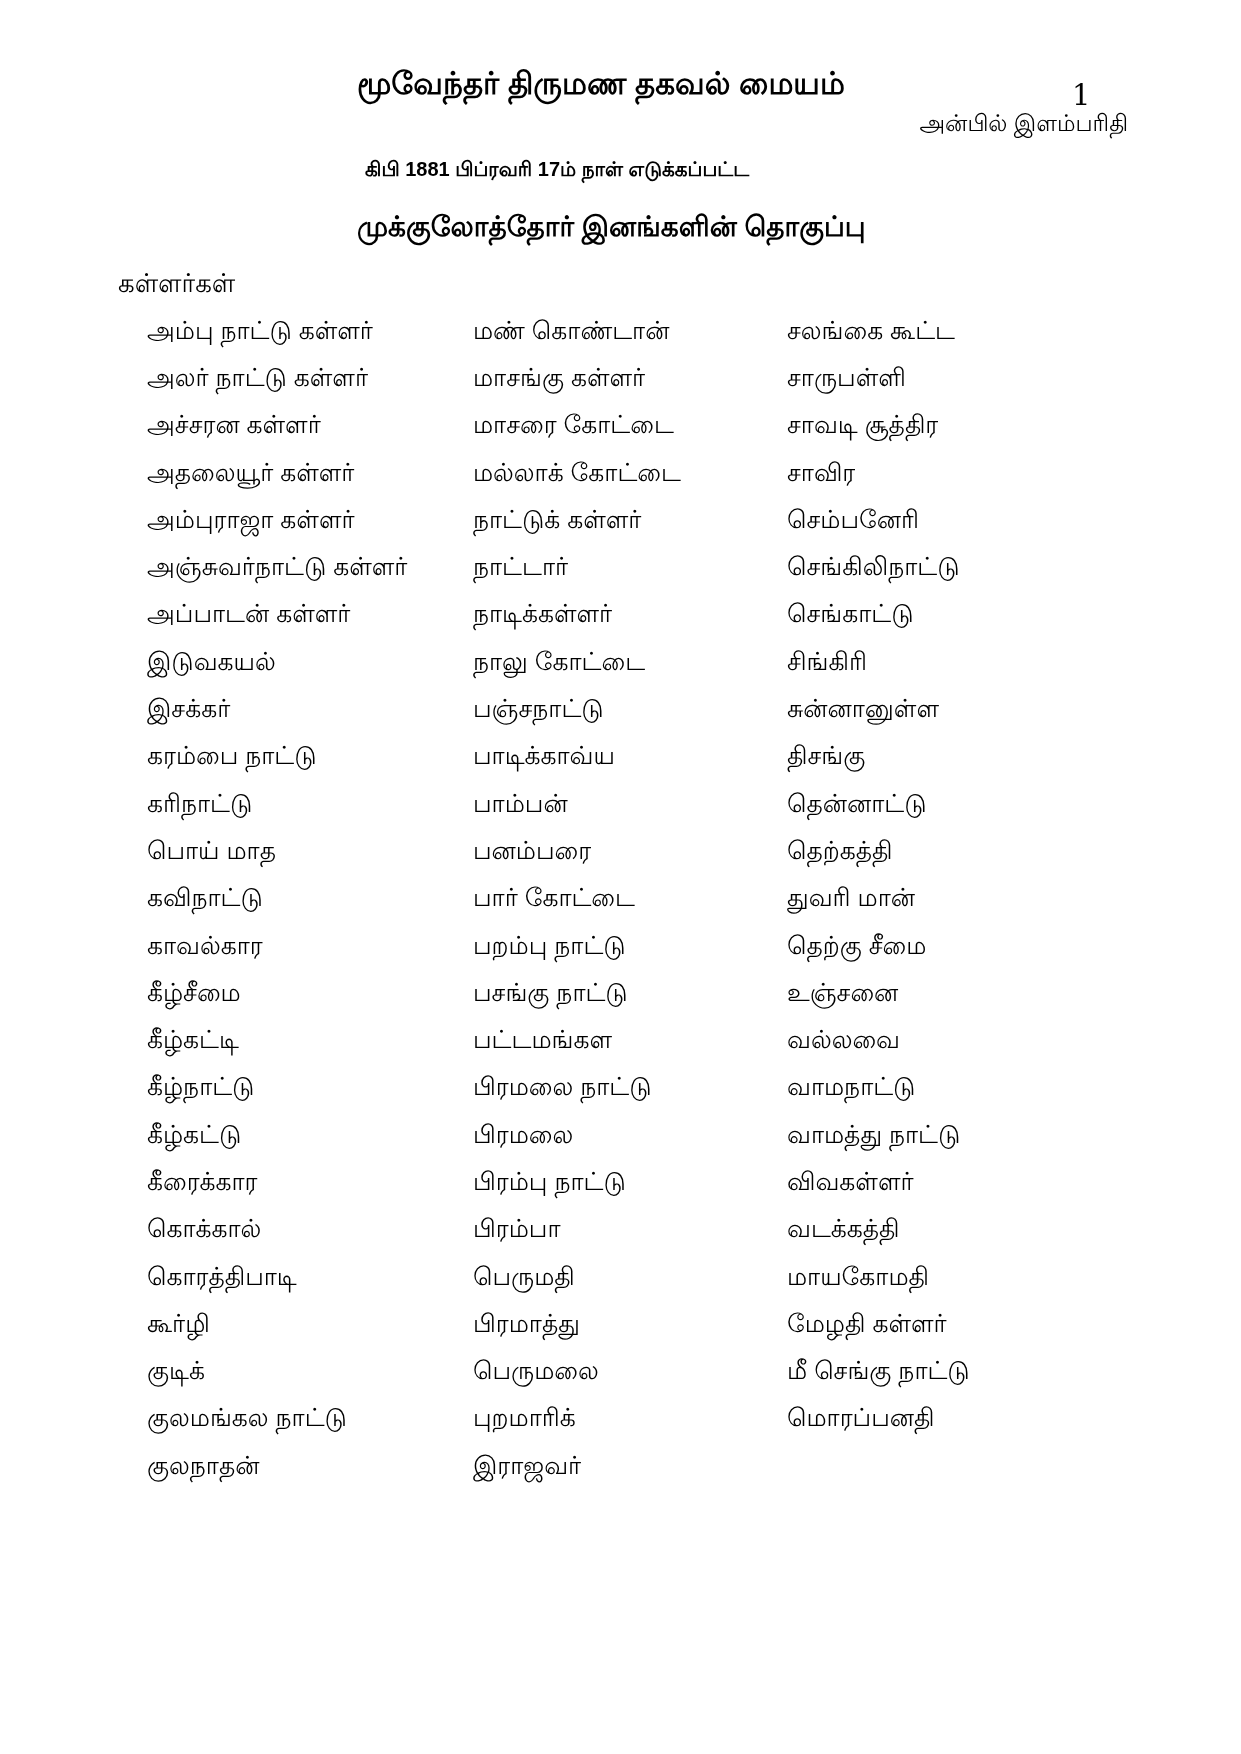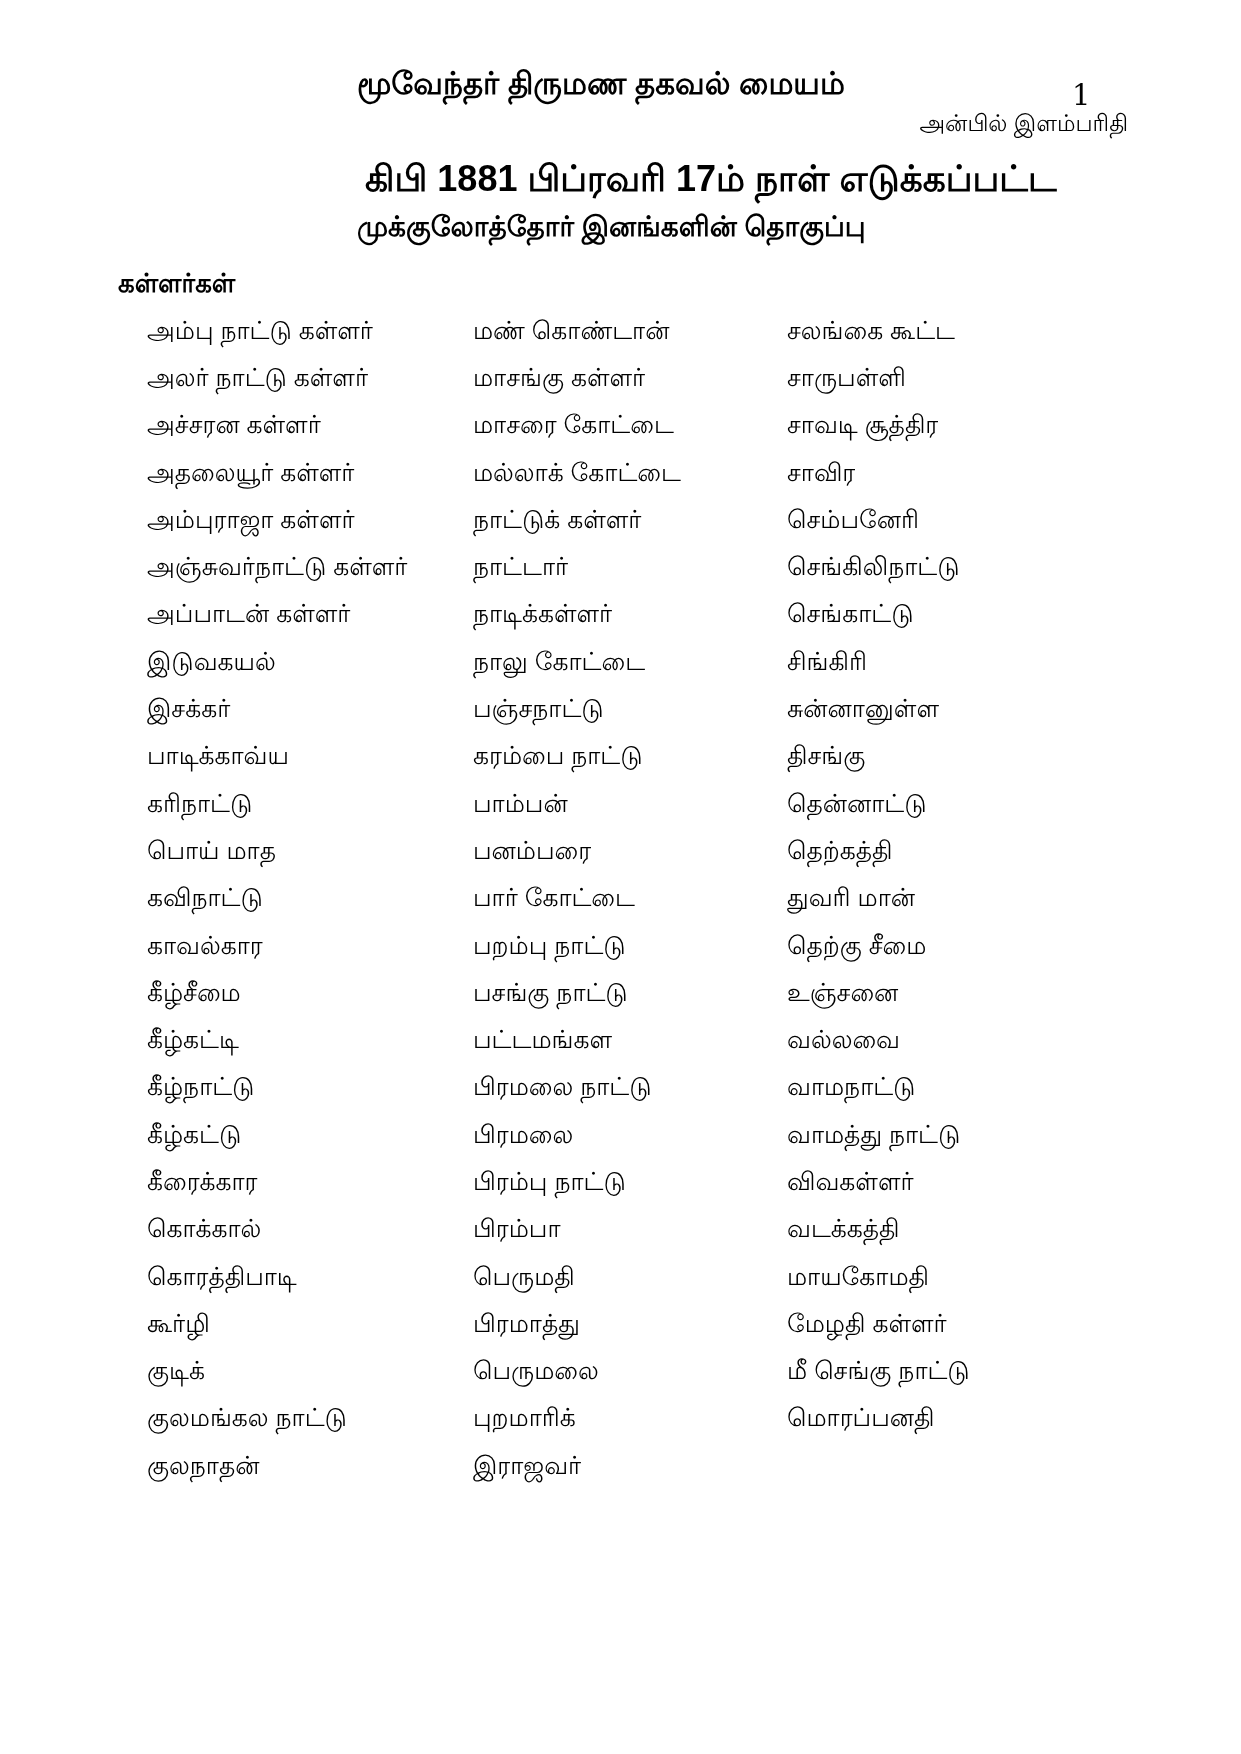--- a/index.html
+++ b/index.html
@@ -36,39 +36,39 @@
     position: absolute;
     right: 113px;
     top: 102px;
     font-size: 23px;
     white-space: nowrap;
   }
   .subtitle-1 {
     position: absolute;
     left: 365px;
     top: 150px;
-    font-size: 36px;
+    font-size: 20px;
     font-weight: bold;
     white-space: nowrap;
   }
   .subtitle-2 {
     position: absolute;
     left: 357px;
     top: 203px;
     font-size: 28px;
     font-weight: bold;
     white-space: nowrap;
     text-align: right;
   }
   .section-heading {
     position: absolute;
     left: 118px;
     top: 260px;
     font-size: 26px;
-    font-weight: bold;
+    font-weight: normal;
     white-space: nowrap;
   }
   .clan-list {
     position: absolute;
     left: 147px;
     top: 300px;
     width: 1000px;
   }
   .clan-list .row {
     display: grid;
@@ -140,22 +140,22 @@
         <div class="cell">இடுவகயல்</div>
         <div class="cell">நாலு கோட்டை</div>
         <div class="cell">சிங்கிரி</div>
       </div>
       <div class="row">
         <div class="cell">இசக்கர்</div>
         <div class="cell">பஞ்சநாட்டு</div>
         <div class="cell">சுன்னானுள்ள</div>
       </div>
       <div class="row">
+        <div class="cell">கரம்பை நாட்டு</div>
         <div class="cell">பாடிக்காவ்ய</div>
-        <div class="cell">கரம்பை நாட்டு</div>
         <div class="cell">திசங்கு</div>
       </div>
       <div class="row">
         <div class="cell">கரிநாட்டு</div>
         <div class="cell">பாம்பன்</div>
         <div class="cell">தென்னாட்டு</div>
       </div>
       <div class="row">
         <div class="cell">பொய் மாத</div>
         <div class="cell">பனம்பரை</div>

